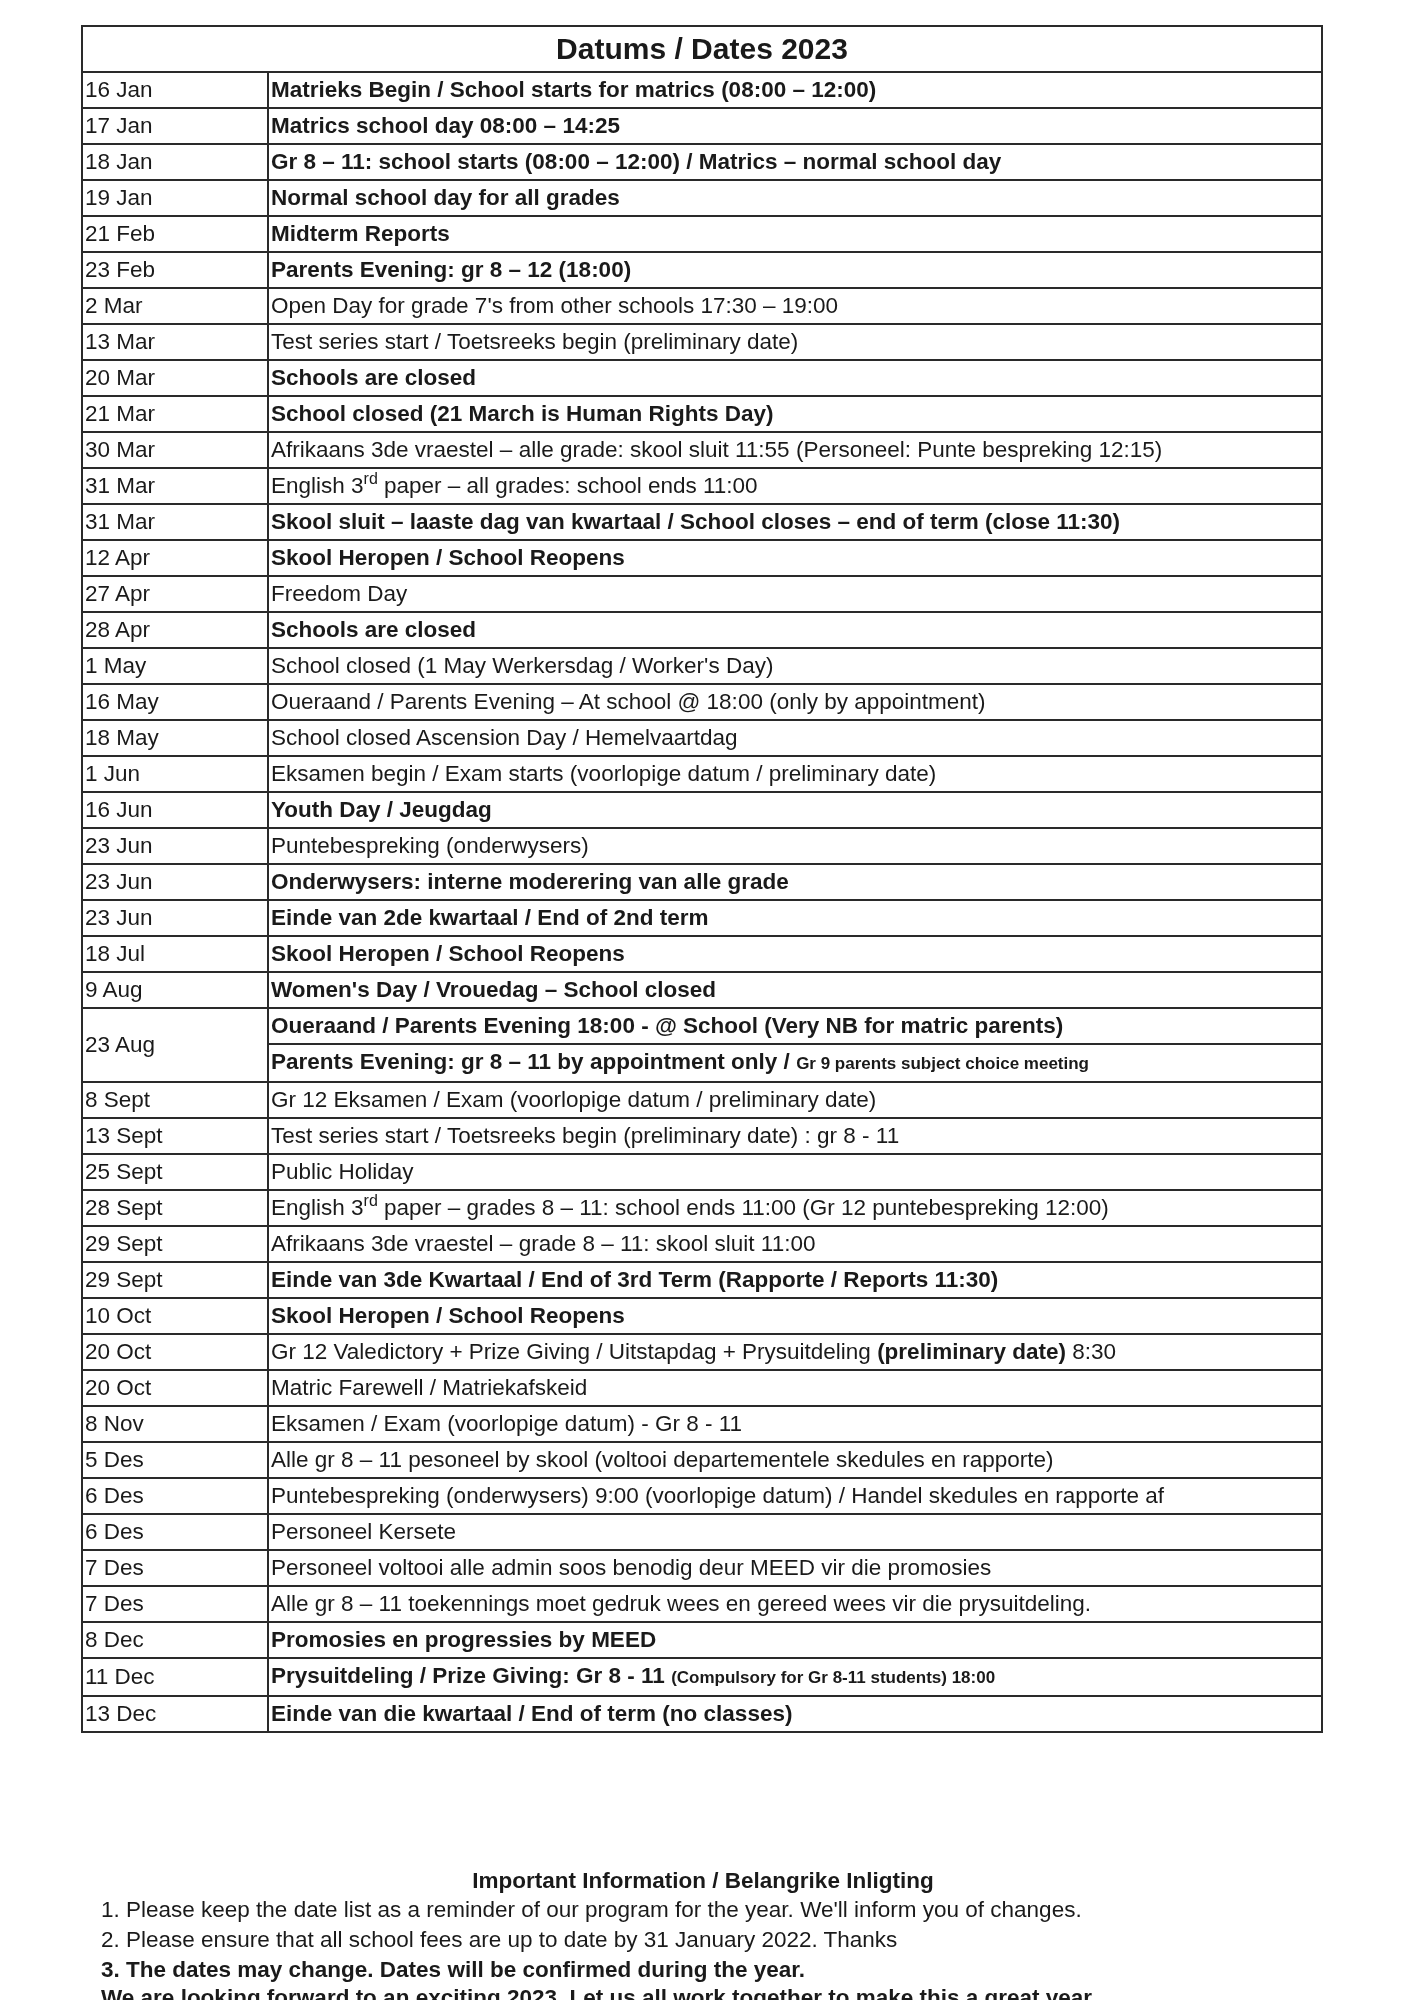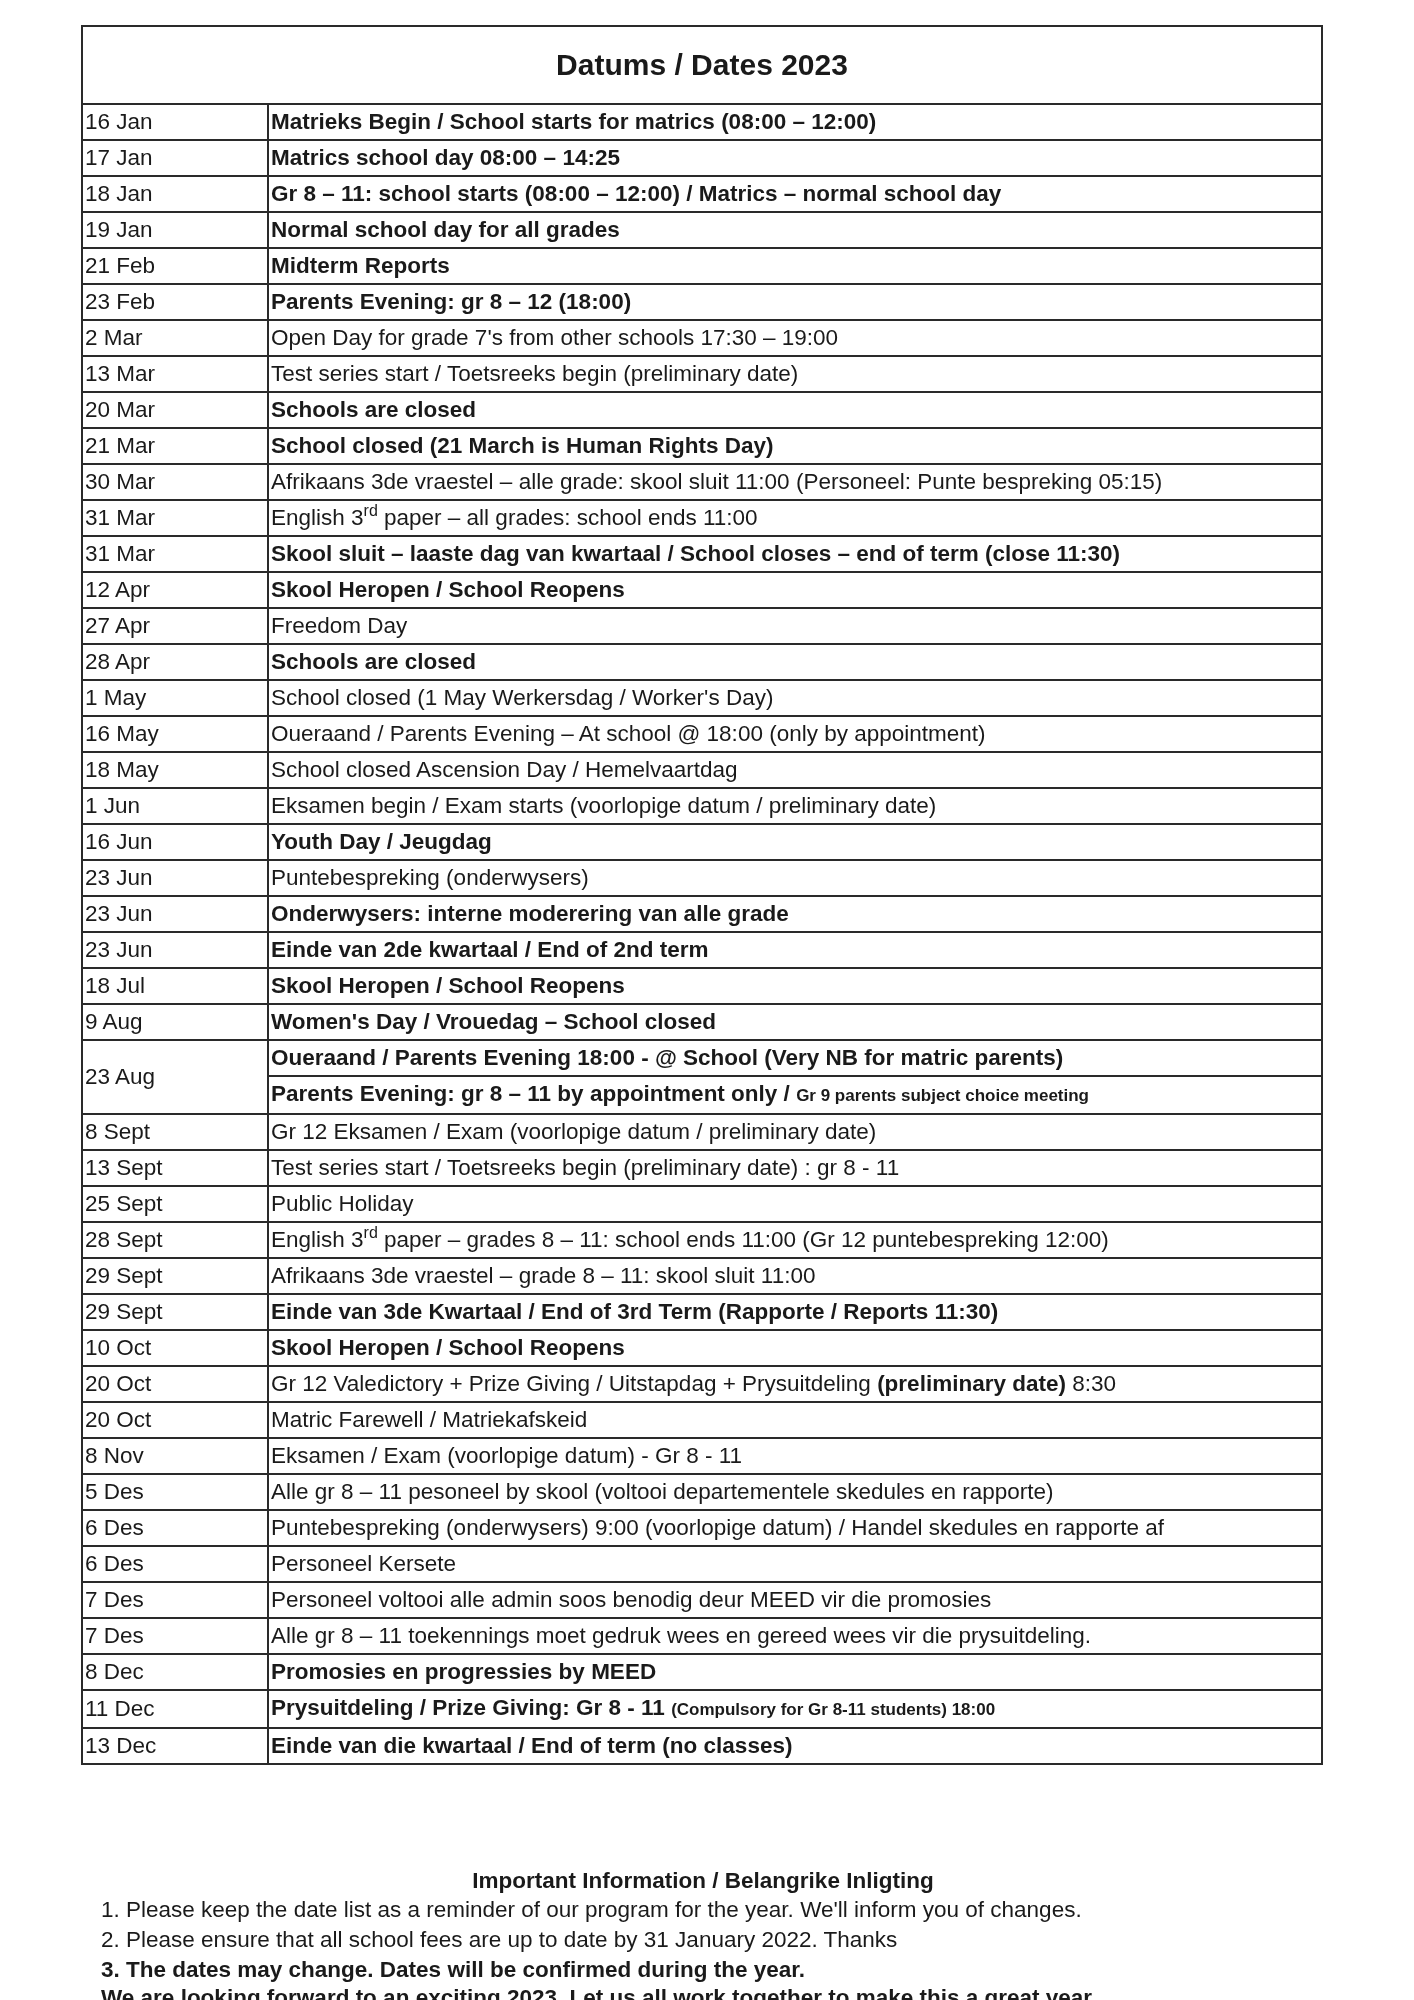--- a/index.html
+++ b/index.html
@@ -5,21 +5,21 @@
   html, body { margin: 0; padding: 0; background: #ffffff; }
   body { width: 1414px; height: 2000px; position: relative; overflow: hidden;
          font-family: "Liberation Sans", sans-serif; color: #1a1a1a; }
   #doc { position: absolute; left: 81px; top: 25px; width: 1240px; }
   table.dates { border-collapse: collapse; width: 1240px; table-layout: fixed; }
   table.dates td, table.dates th {
     border: 2px solid #2a2a2a; padding: 0 0 0 2px; height: 34px;
     font-size: 22.5px; line-height: 34px; white-space: nowrap; overflow: hidden;
     vertical-align: middle;
   }
-  table.dates th.title { height: 44px; font-size: 30px; font-weight: bold; line-height: 44px; padding: 16px; }
+  table.dates th.title { height: 44px; font-size: 30px; font-weight: bold; line-height: 44px; padding: 0; }
   col.c-date { width: 186px; }
   col.c-event { width: 1054px; }
   td.date-cell { font-weight: normal; }
   td.bold, span.bold { font-weight: bold; }
   td.date-cell.bold { font-weight: normal; }
   sup { font-size: 16px; line-height: 0; vertical-align: 9px; }
   span.small { font-size: 17px; }
   #footer { position: absolute; left: 83px; top: 1828px; width: 1240px; }
   #footer .heading { text-align: center; font-weight: bold; font-size: 22.5px; line-height: 28px; margin-top: 39px; }
   #footer .line { font-size: 22.5px; line-height: 30px; padding-left: 2px; margin-left: 16px; }
@@ -76,21 +76,21 @@
         <tr>
           <td class="date-cell">20 Mar</td>
           <td class="event-cell bold"><span>Schools are closed</span></td>
         </tr>
         <tr>
           <td class="date-cell">21 Mar</td>
           <td class="event-cell bold"><span>School closed (21 March is Human Rights Day)</span></td>
         </tr>
         <tr>
           <td class="date-cell">30 Mar</td>
-          <td class="event-cell"><span>Afrikaans 3de vraestel – alle grade: skool sluit 11:00 (Personeel: Punte bespreking 05:15)</span></td>
+          <td class="event-cell"><span>Afrikaans 3de vraestel – alle grade: skool sluit 11:55 (Personeel: Punte bespreking 12:15)</span></td>
         </tr>
         <tr>
           <td class="date-cell">31 Mar</td>
           <td class="event-cell"><span>English 3</span><sup>rd</sup><span> paper – all grades: school ends 11:00</span></td>
         </tr>
         <tr>
           <td class="date-cell">31 Mar</td>
           <td class="event-cell bold"><span>Skool sluit – laaste dag van kwartaal / School closes – end of term (close 11:30)</span></td>
         </tr>
         <tr>

